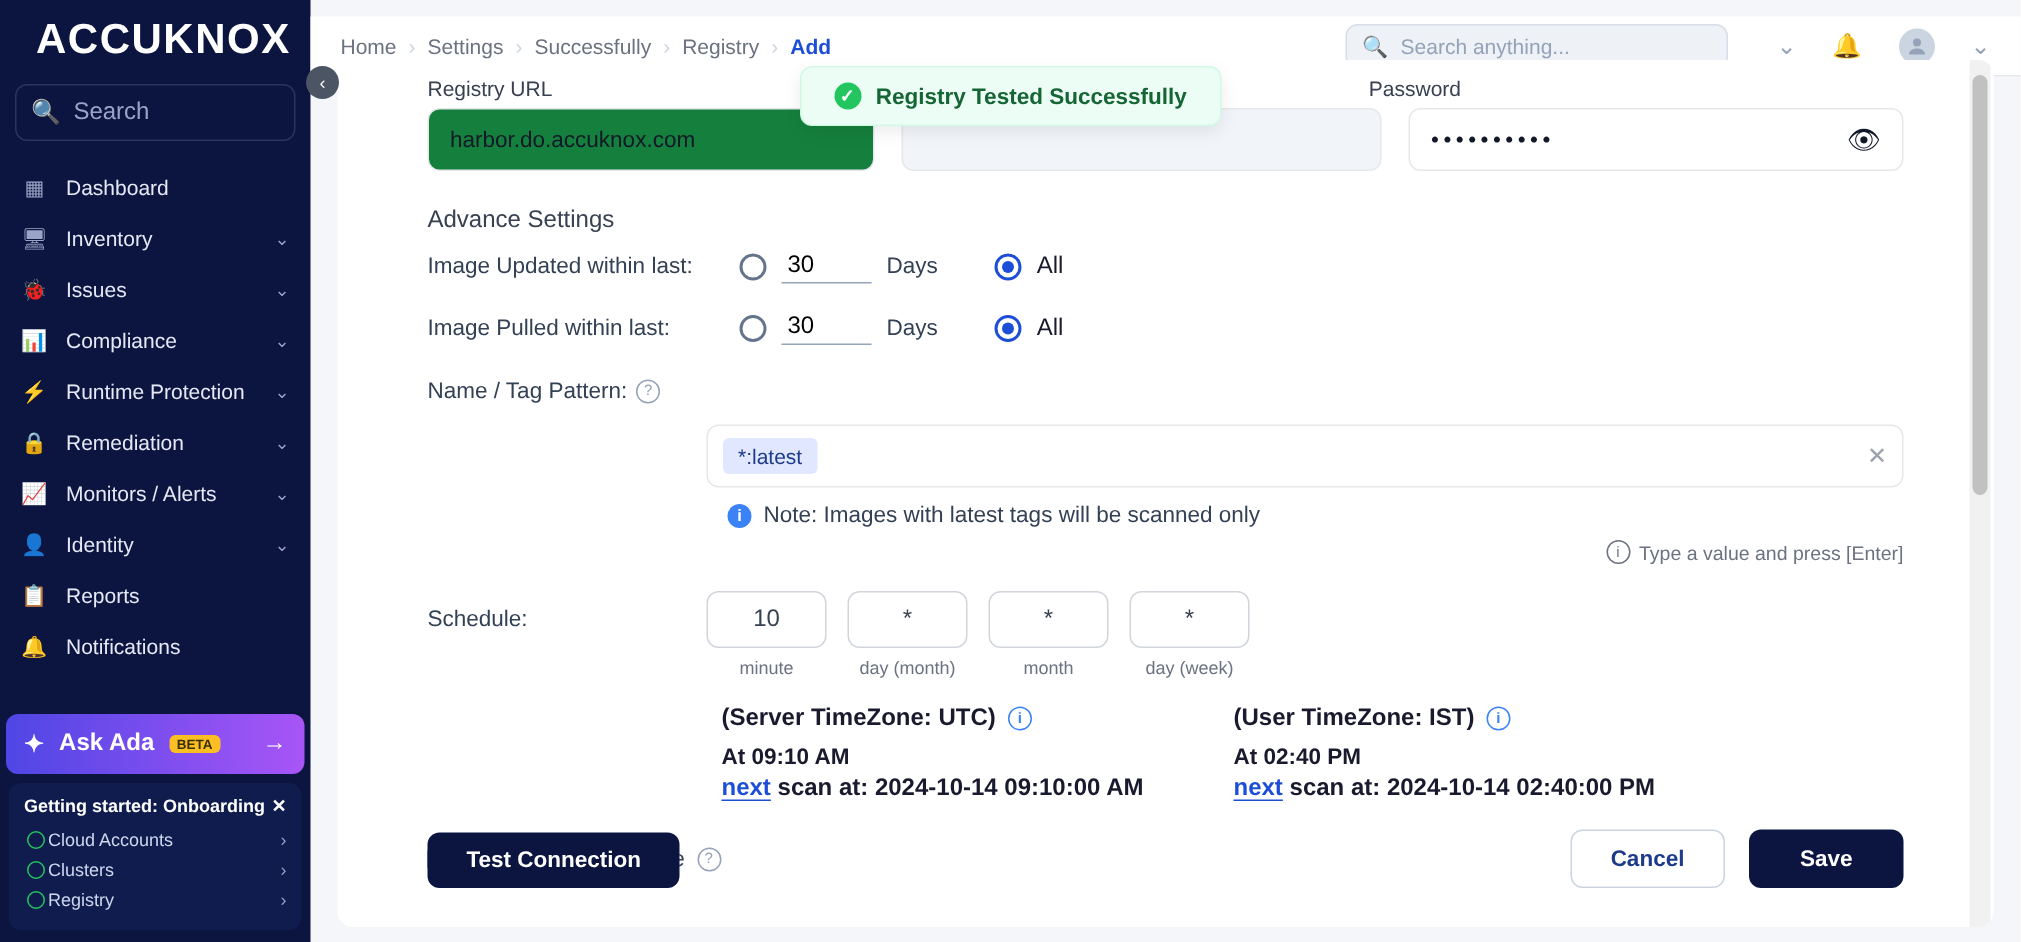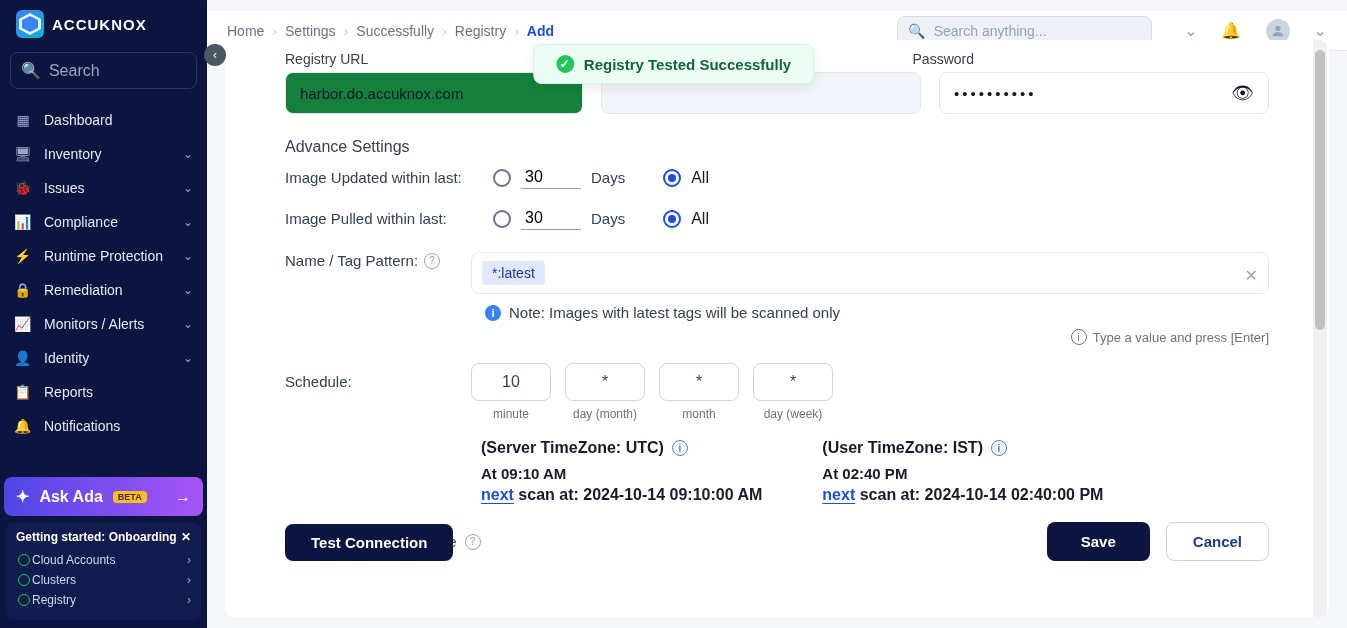--- a/index.html
+++ b/index.html
@@ -3,21 +3,21 @@
 <meta charset="utf-8">
 <style>
 * { margin: 0; padding: 0; box-sizing: border-box; font-family: 'Segoe UI', Tahoma, Geneva, Verdana, sans-serif; }
 body { width: 1347px; height: 628px; overflow: hidden; background: #f5f6fa; color: #1a1a2e; }
 
 
 .sidebar { position: absolute; left: 0; top: 0; width: 207px; height: 628px; background: #0b1540; color: #fff; display: flex; flex-direction: column; }
 .logo-row { display: flex; align-items: center; padding: 10px 16px 8px; gap: 8px; }
 .logo-mark { width: 28px; height: 28px; border-radius: 6px; background: linear-gradient(135deg,#3b82f6,#06b6d4); position: relative; }
 .logo-mark svg { width: 100%; height: 100%; }
-.logo-text { font-size: 15px; font-weight: 800; letter-spacing: 1px; }
+.logo-text { font-size: 28px; font-weight: 800; letter-spacing: 1px; }
 .search-wrap { margin: 6px 10px 10px; border: 1px solid #2a355f; border-radius: 8px; padding: 8px 10px; display: flex; align-items: center; gap: 8px; color: #9aa4c6; }
 .side-nav { flex: 1; overflow: hidden; padding: 4px 0; }
 .side-item { display: flex; align-items: center; padding: 9px 14px; gap: 12px; font-size: 14px; color: #e6e9f5; cursor: pointer; }
 .side-item .chev { margin-left: auto; color: #9aa4c6; font-size: 12px; }
 .side-item .icon { width: 18px; text-align: center; color: #9aa4c6; }
 .ask-ada { margin: 4px 4px 6px; padding: 10px 12px; border-radius: 8px; background: linear-gradient(90deg,#4f46e5,#a855f7); display: flex; align-items: center; gap: 10px; font-weight: 600; }
 .beta { font-size: 9px; background: #fbbf24; color: #3a2f00; padding: 1px 5px; border-radius: 4px; font-weight: 700; }
 .ask-ada .arrow { margin-left: auto; }
 .onboard-box { margin: 0 6px 8px; background: #0f1c4d; border-radius: 8px; padding: 8px 10px 10px; font-size: 12px; }
 .onboard-head { display: flex; justify-content: space-between; align-items: center; font-weight: 600; margin-bottom: 6px; }
@@ -59,21 +59,21 @@
 .radio-opt { display: flex; align-items: center; gap: 10px; }
 .radio { width: 18px; height: 18px; border: 2px solid #1d4ed8; border-radius: 50%; display: flex; align-items: center; justify-content: center; cursor: pointer; }
 .radio.sel::after { content: ''; width: 8px; height: 8px; background: #1d4ed8; border-radius: 50%; }
 .radio.unsel { border-color: #64748b; }
 .num-input { width: 60px; border: none; border-bottom: 1.5px solid #94a3b8; font-size: 16px; text-align: left; padding: 2px 4px; outline: none; }
 .days { font-size: 15px; color: #334155; }
 
 .tag-row { display: flex; align-items: flex-start; gap: 18px; margin-top: 22px; }
 .tag-label { width: 168px; font-size: 15px; color: #334155; display: flex; align-items: center; gap: 6px; }
 .help { width: 16px; height: 16px; border: 1.2px solid #94a3b8; border-radius: 50%; font-size: 10px; display: flex; align-items: center; justify-content: center; color: #94a3b8; }
-.tag-box { flex: 1; border: 1px solid #e5e7eb; border-radius: 8px; padding: 8px 10px; display: flex; align-items: flex-end; min-height: 42px; }
+.tag-box { flex: 1; border: 1px solid #e5e7eb; border-radius: 8px; padding: 8px 10px; display: flex; align-items: center; min-height: 42px; margin-top: 31px; }
 .chip { background: #e0e7ff; color: #1e3a8a; padding: 4px 10px; border-radius: 4px; font-size: 14px; }
 .tag-x { margin-left: auto; color: #9ca3af; cursor: pointer; font-size: 16px; }
 .note-row { display: flex; align-items: center; gap: 8px; font-size: 15px; color: #334155; margin-top: 10px; margin-left: 200px; }
 .info-icon { width: 16px; height: 16px; border-radius: 50%; background: #3b82f6; color: #fff; font-size: 11px; display: flex; align-items: center; justify-content: center; font-weight: 700; }
 .hint-row { text-align: right; font-size: 13px; color: #6b7280; margin-top: 8px; display: flex; justify-content: flex-end; align-items: center; gap: 6px; }
 
 .sched-row { display: flex; align-items: flex-start; gap: 18px; margin-top: 18px; }
 .sched-label { width: 168px; font-size: 15px; color: #334155; padding-top: 10px; }
 .cron-boxes { display: flex; gap: 14px; }
 .cron-col { display: flex; flex-direction: column; align-items: center; gap: 6px; }
@@ -330,19 +330,19 @@
       </div>
     </div>
 
     <div class="bottom-row">
       <span class="checkbox">✓</span>
       <span class="trig-label">
           <span>Trigger scan on save</span>
           <span class="help">?</span>
         </span>
       <div class="btn-row">
+        <button class="btn btn-cancel">Cancel</button>
         <button class="btn btn-save">Save</button>
-        <button class="btn btn-cancel">Cancel</button>
       </div>
     </div>
     <button class="btn btn-test">Test Connection</button>
   </div>
 </div>
 
 </body></html>

